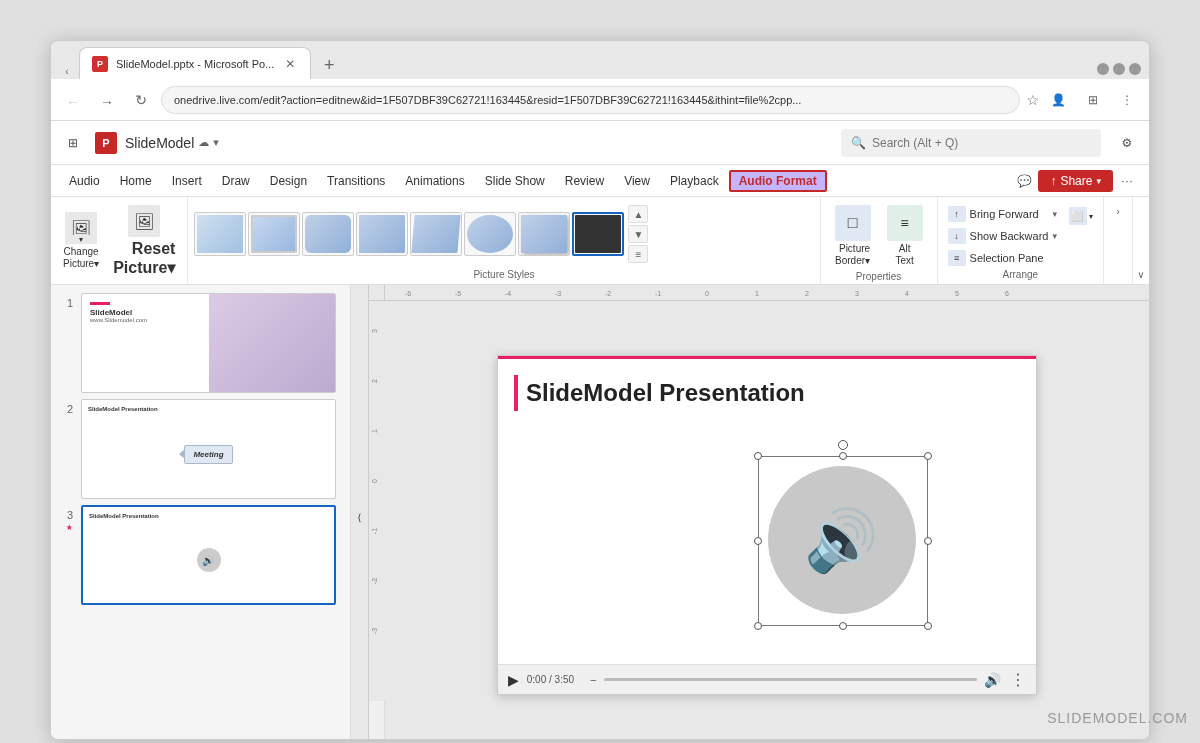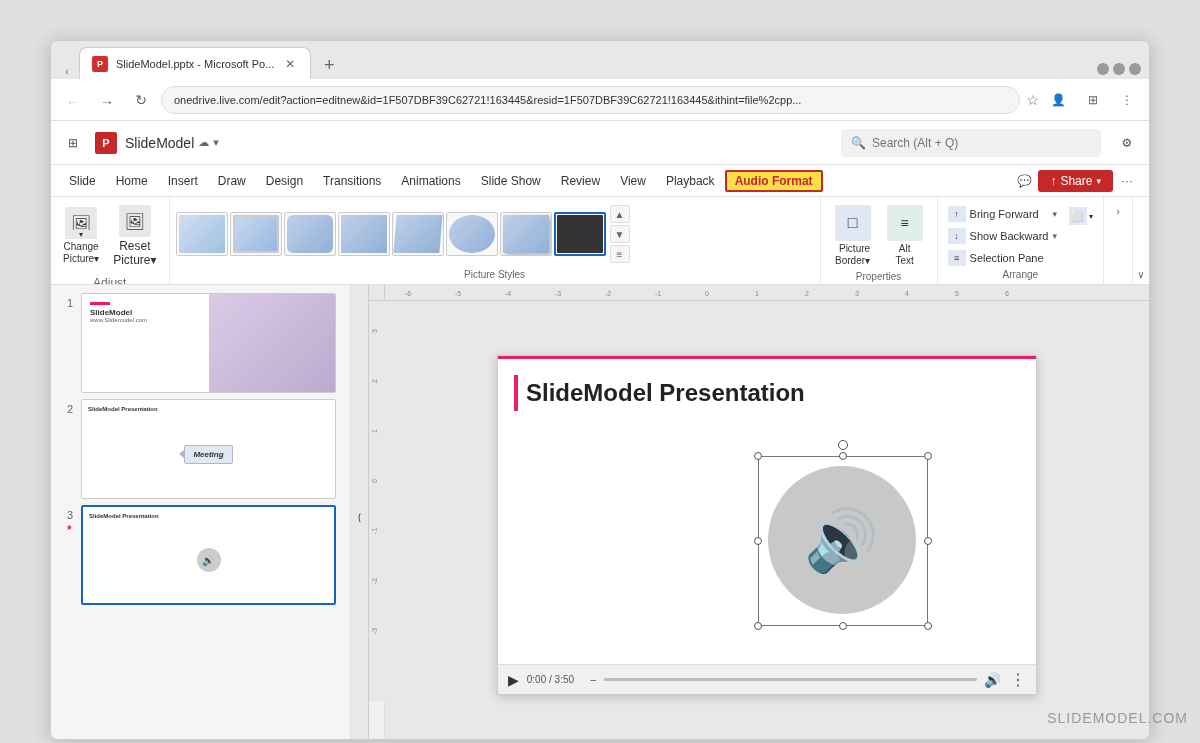--- a/index.html
+++ b/index.html
@@ -83,21 +83,21 @@
     .arrange-icon { width: 18px; height: 16px; background: #e0e8f4; border-radius: 1px; display: flex; align-items: center; justify-content: center; font-size: 9px; }
     .arrange-label { font-size: 11px; flex: 1; }
     .arrange-dropdown { font-size: 9px; color: #666; }
     .extra-btn { width: 20px; height: 20px; display: flex; align-items: center; justify-content: center; cursor: pointer; color: #666; font-size: 11px; border-radius: 2px; }
 
     .slide-outer { display: flex; flex-direction: column; flex: 1; }
     .top-ruler-row { display: flex; }
     .corner-box { width: 16px; height: 16px; background: #e8e8e8; border-right: 1px solid #ccc; border-bottom: 1px solid #ccc; }
 
     
-    .selection-pane-box { border: 2px solid #c62828; border-radius: 1px; padding: 0 4px; background: #fde047; }
+    .selection-pane-box { border: 2px solid #c62828; border-radius: 1px; padding: 0 4px; background: #c4b5fd; }
   </style>
 </head>
 <body>
 
 <div style="background:#e0e0e0; width:1200px; height:743px; position:relative;">
   <div class="browser-window" style="position:absolute; top:20px; left:50px; width:1100px; height:700px;">
 
     <div class="tab-bar">
       <div class="chrome-arrow">‹</div>
       <div class="browser-tab">
@@ -134,21 +134,21 @@
         <span style="color:#666; font-size:11px;">▾</span>
       </div>
       <div class="search-box">
         <span style="color:#888; font-size:12px;">🔍</span>
         <input type="text" placeholder="Search (Alt + Q)" style="">
       </div>
       <div class="settings-icon">⚙</div>
     </div>
 
     <div class="menu-bar">
-      <div class="menu-item">Slide</div>
+      <div class="menu-item">Audio</div>
       <div class="menu-item">Home</div>
       <div class="menu-item">Insert</div>
       <div class="menu-item">Draw</div>
       <div class="menu-item">Design</div>
       <div class="menu-item">Transitions</div>
       <div class="menu-item">Animations</div>
       <div class="menu-item">Slide Show</div>
       <div class="menu-item">Review</div>
       <div class="menu-item">View</div>
       <div class="menu-item">Playback</div>
@@ -171,21 +171,21 @@
             <div class="ribbon-icon" style="background:#e8e8e8; position:relative;">
               <span style="font-size:16px;">🖼</span>
               <span style="position:absolute; bottom:0; left:50%; transform:translateX(-50%); font-size:8px; background:#e8e8e8; width:100%; text-align:center;">▾</span>
             </div>
             <span style="font-size:10px; text-align:center; line-height:1.2;">Change<br>Picture▾</span>
           </div>
           <div class="ribbon-btn">
             <div class="ribbon-icon" style="background:#e8e8e8;">
               <span style="font-size:16px;">🖼</span>
             </div>
-            <span style="font-size:12px; text-align:center; line-height:1.2;">Reset<br>Picture▾</span>
+            <span style="font-size:16px; text-align:right; line-height:1.2;font-weight:bold;">Reset<br>Picture▾</span>
           </div>
         </div>
         <div class="ribbon-section-title">Adjust</div>
       </div>
 
       <div style="display:flex; flex-direction:column; flex:1; padding:4px 6px; border-right:1px solid #e8e8e8; min-width:0;">
         <div style="display:flex; align-items:center; gap:2px; flex:1;">
           <div style="display:flex; gap:2px; flex-wrap:nowrap; overflow:hidden; align-items:center;">
 
             <div class="thumb-style-item">

